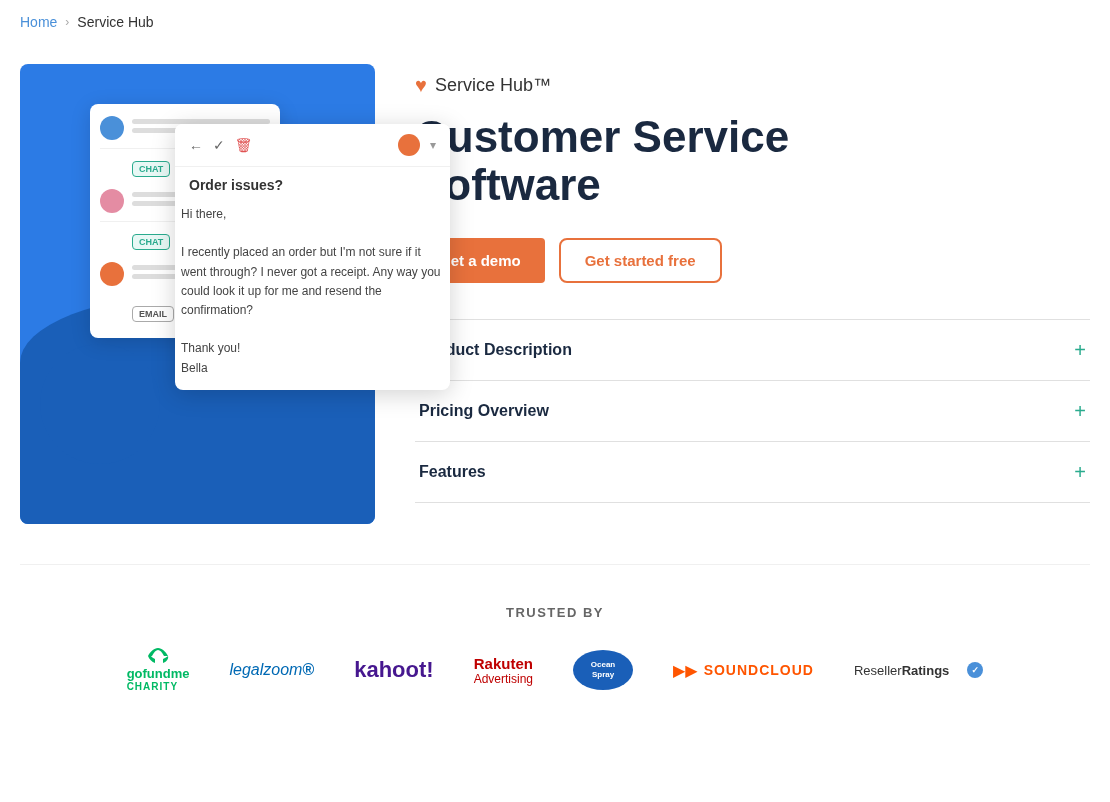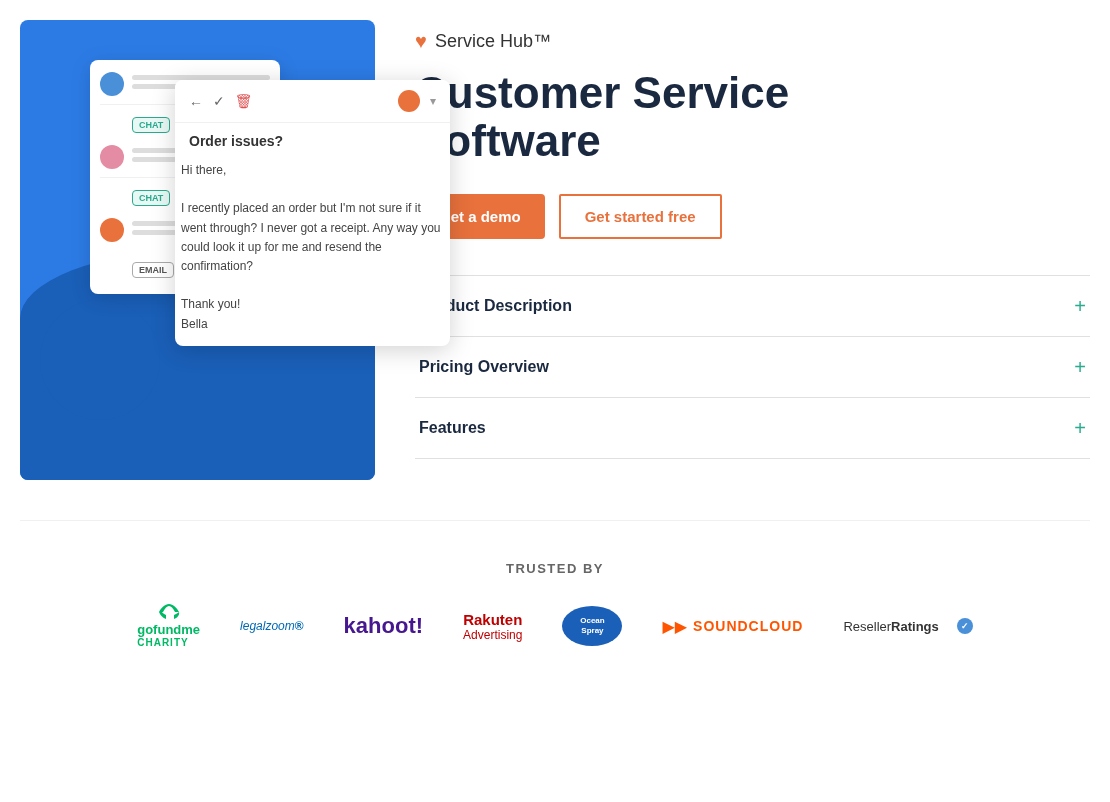--- a/index.html
+++ b/index.html
@@ -51,57 +51,62 @@
     .right-content { flex: 1; padding-top: 10px; }
 
     .product-badge { display: flex; align-items: center; gap: 8px; margin-bottom: 16px; }
     .heart-icon { color: #e8713c; font-size: 20px; }
     .product-name { font-size: 18px; color: #333; font-weight: 500; }
 
     .product-title { font-size: 44px; font-weight: 700; color: #1a2940; line-height: 1.1; margin-bottom: 28px; }
 
     .cta-buttons { display: flex; gap: 14px; margin-bottom: 36px; }
     .btn-demo { background: #e8713c; color: #fff; border: none; border-radius: 4px; padding: 14px 24px; font-size: 15px; font-weight: 600; cursor: pointer; }
-    .btn-free { background: #fff; color: #e8713c; border: 2px solid #e8713c; border-radius: 2px; padding: 6px 24px; font-size: 15px; font-weight: 600; cursor: pointer; }
+    .btn-free { background: #fff; color: #e8713c; border: 2px solid #e8713c; border-radius: 8px; padding: 6px 24px; font-size: 15px; font-weight: 600; cursor: pointer; }
 
     
     .accordion { border-top: 1px solid #e0e0e0; }
     .accordion-item { border-bottom: 1px solid #e0e0e0; }
     .accordion-header { display: flex; align-items: center; justify-content: space-between; padding: 20px 4px; cursor: pointer; }
     .accordion-label { font-size: 16px; font-weight: 600; color: #1a2940; }
     .accordion-icon { color: #2aab8e; font-size: 20px; font-weight: 300; line-height: 1; }
 
     
     .trusted-section { padding: 40px 0 30px; text-align: center; border-top: 1px solid #f0f0f0; }
     .trusted-label { font-size: 13px; font-weight: 700; letter-spacing: 1.5px; color: #666; margin-bottom: 28px; text-transform: uppercase; }
     .logos-row { display: flex; align-items: center; justify-content: center; gap: 40px; flex-wrap: wrap; }
 
     
     .logo { display: flex; align-items: center; justify-content: center; }
     .logo-gofundme { font-size: 13px; font-weight: 700; color: #00b964; text-align: left; }
     .logo-gofundme .sub { display: block; font-size: 10px; letter-spacing: 1px; }
-    .logo-legalzoom { font-size: 12px; color: #0069b4; font-weight: 400; font-style: italic; }
+    .logo-legalzoom { font-size: 16px; color: #0069b4; font-weight: 400; font-style: italic; }
     .logo-kahoot { font-size: 22px; font-weight: 900; color: #46178f; }
     .logo-rakuten { text-align: center; }
     .logo-rakuten .r1 { color: #bf0000; font-size: 15px; font-weight: 600; display: block; }
     .logo-rakuten .r2 { color: #bf0000; font-size: 12px; display: block; }
     .logo-oceanspray { width: 60px; height: 40px; background: #1a5fb8; border-radius: 50%; display: flex; align-items: center; justify-content: center; }
     .logo-oceanspray span { color: #fff; font-size: 8px; font-weight: 700; text-align: center; line-height: 1.2; }
     .logo-soundcloud { display: flex; align-items: center; gap: 6px; }
     .logo-soundcloud .sc-icon { color: #f50; font-size: 16px; }
     .logo-soundcloud .sc-text { color: #f50; font-size: 14px; font-weight: 700; letter-spacing: 1px; text-transform: uppercase; }
     .logo-reseller { font-size: 13px; color: #333; display: flex; align-items: center; gap: 18px; }
     .logo-reseller .bold { font-weight: 700; }
     .logo-reseller .badge-r { background: #4a90d9; color: #fff; border-radius: 50%; width: 16px; height: 16px; font-size: 9px; display: inline-flex; align-items: center; justify-content: center; font-weight: 700; }
   </style>
 </head>
 <body>
 
 <div class="page-wrapper">
 
+  <nav class="breadcrumb">
+    <span class="breadcrumb-home">Home</span>
+    <span class="breadcrumb-separator">›</span>
+    <span class="breadcrumb-current">Service Hub</span>
+  </nav>
 
   <div class="main-content">
 
     <div class="illustration-area">
       <div class="blue-bg">
         <div class="blue-shape"></div>
         <div class="blue-circle"></div>
       </div>
 
       <div class="email-panel">

